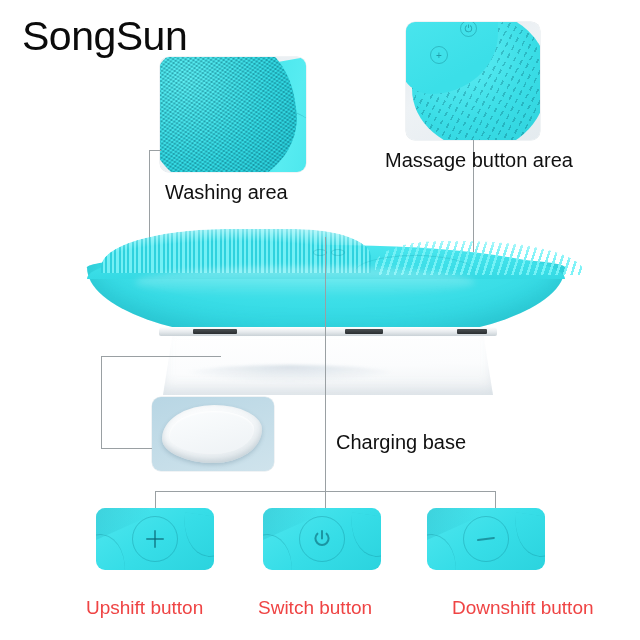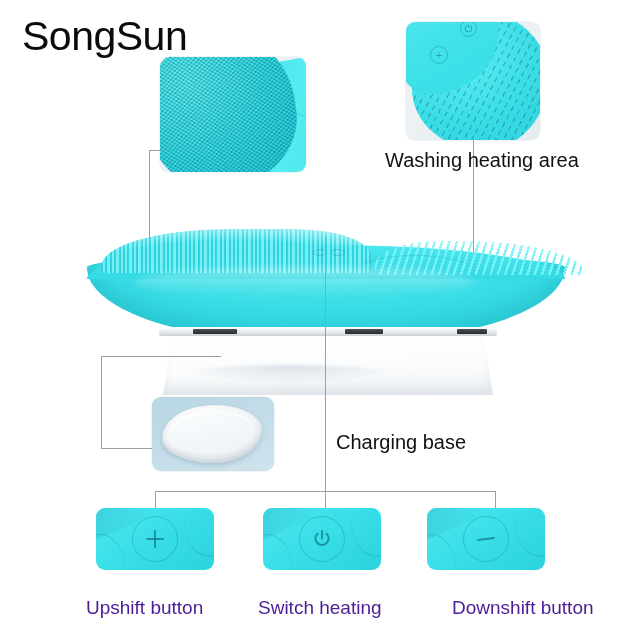--- a/index.html
+++ b/index.html
@@ -334,21 +334,21 @@
   .icon-plus::after  { left: 8px; top: 0; width: 2.4px; height: 18px; }
   .icon-minus::before { left: 0; top: 8px; width: 18px; height: 2.4px;
                         transform: rotate(-8deg); }
 
   .icon-power { width: 22px; height: 22px; display: block; }
 
   .btn-label {
     position: absolute;
     top: 598px;
     font-size: 19px;
-    color: #4c1d95;
+    color: #ef4444;
     white-space: nowrap;
     line-height: 1;
   }
   #blbl-up   { left: 86px; }
   #blbl-sw   { left: 258px; }
   #blbl-down { left: 428px; margin-left: 24px; }
 </style>
 </head>
 <body>
 
@@ -364,34 +364,35 @@
         <div class="ctrl c2">+</div>
       </div>
       <div class="wash-disc">
         <div class="wash-dots"></div>
       </div>
     </div>
   </div>
 
   <div class="lead lead-v" style="left:149px; top:150px; width:1px; height:116px;"></div>
   <div class="lead lead-h" style="left:149px; top:150px; width:12px; height:1px;"></div>
+  <div class="label" id="lbl-wash">Washing area</div>
 
   <div class="thumb" id="thumb-massage">
     <div class="thumb-inner">
       <div class="mass-disc">
         <div class="mass-nubs"></div>
       </div>
       <div class="mass-shoulder">
         <div class="ctrl m1">+</div>
         <div class="ctrl m2">⏻</div>
       </div>
     </div>
   </div>
   <div class="lead lead-v" style="left:473px; top:140px; width:1px; height:112px;"></div>
-  <div class="label" id="lbl-massage">Washing heating area</div>
+  <div class="label" id="lbl-massage">Massage button area</div>
 
   <div id="device">
     <div class="dev-body"></div>
     <div class="dev-top"></div>
     <div class="bristles"></div>
     <div class="nubs"></div>
     <div class="dev-ctrl-wave"></div>
     <div class="dev-ctrl-dot d1"></div>
     <div class="dev-ctrl-dot d2"></div>
     <div class="dev-gloss"></div>
@@ -434,21 +435,21 @@
     <div class="corner-sheen"></div>
     <div class="wave-l"></div>
     <div class="wave-r"></div>
     <div class="ring">
       <svg class="icon-power" viewBox="0 0 24 24" fill="none" stroke="rgba(10,105,120,0.62)" stroke-width="2.2" stroke-linecap="round">
         <path d="M12 3.2 L12 11.5"></path>
         <path d="M7.0 6.2 A7.2 7.2 0 1 0 17.0 6.2"></path>
       </svg>
     </div>
   </div>
-  <div class="btn-label" id="blbl-sw">Switch heating</div>
+  <div class="btn-label" id="blbl-sw">Switch button</div>
 
   <div class="btn-card" id="card-down">
     <div class="corner-sheen"></div>
     <div class="wave-l"></div>
     <div class="wave-r"></div>
     <div class="ring">
       <span class="icon-minus"></span>
     </div>
   </div>
   <div class="btn-label" id="blbl-down">Downshift button</div>

